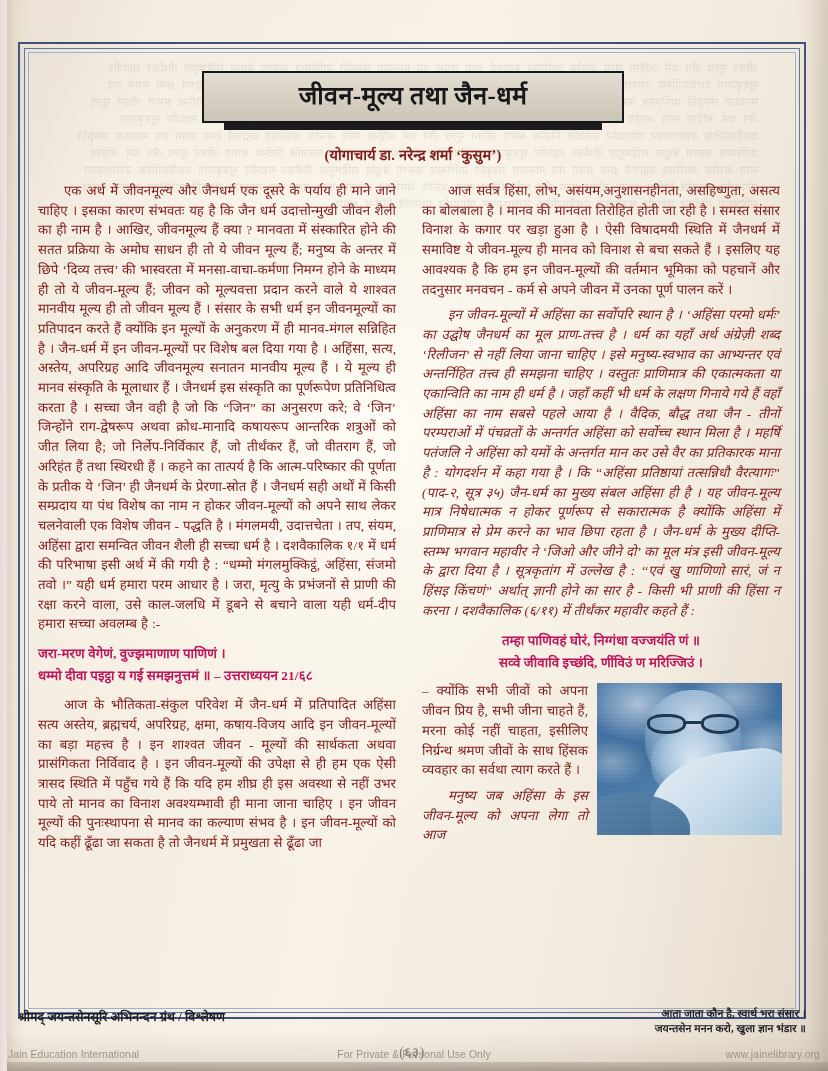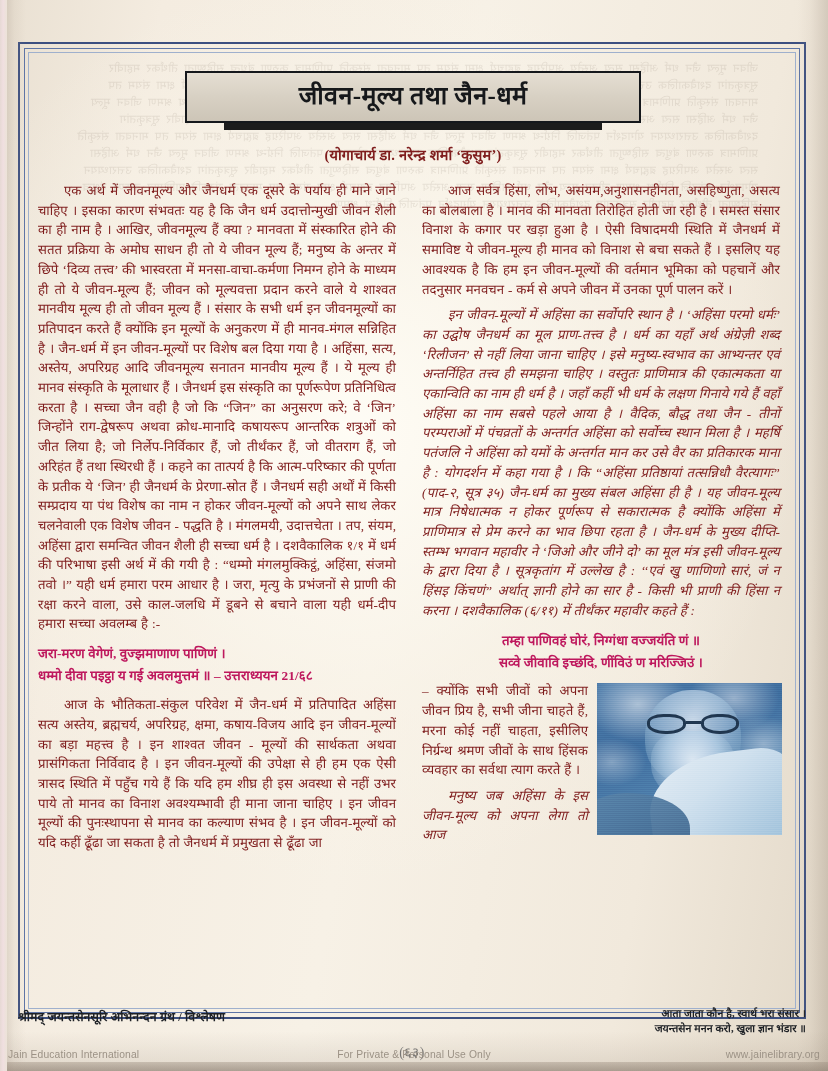--- a/index.html
+++ b/index.html
@@ -109,21 +109,21 @@
     top: 7px;
     width: 378px;
     height: 52px;
     background: #1c1c1c;
   }
   .title-box {
     position: absolute;
     left: 50%;
     transform: translateX(-50%);
     top: 0px;
-    width: 456px;
+    width: 422px;
     height: 52px;
     box-sizing: border-box;
     border: 2.2px solid #15181c;
     background: linear-gradient(180deg, #e5ded2 0%, #d8d1c4 48%, #cdc5b7 100%);
     display: flex;
     align-items: center;
     justify-content: center;
   }
   .title-text {
     font-family: "Liberation Serif", serif;
@@ -366,21 +366,21 @@
     <div class="byline">(योगाचार्य डा. नरेन्द्र शर्मा ‘कुसुम’)</div>
 
     <div class="columns">
 
       <div class="col">
         <p class="body">एक अर्थ में जीवनमूल्य और जैनधर्म एक दूसरे के पर्याय ही माने जाने चाहिए । इसका कारण संभवतः यह है कि जैन धर्म उदात्तोन्मुखी जीवन शैली का ही नाम है । आखिर, जीवनमूल्य हैं क्या ? मानवता में संस्कारित होने की सतत प्रक्रिया के अमोघ साधन ही तो ये जीवन मूल्य हैं; मनुष्य के अन्तर में छिपे ‘दिव्य तत्त्व’ की भास्वरता में मनसा-वाचा-कर्मणा निमग्न होने के माध्यम ही तो ये जीवन-मूल्य हैं; जीवन को मूल्यवत्ता प्रदान करने वाले ये शाश्वत मानवीय मूल्य ही तो जीवन मूल्य हैं । संसार के सभी धर्म इन जीवनमूल्यों का प्रतिपादन करते हैं क्योंकि इन मूल्यों के अनुकरण में ही मानव-मंगल सन्निहित है । जैन-धर्म में इन जीवन-मूल्यों पर विशेष बल दिया गया है । अहिंसा, सत्य, अस्तेय, अपरिग्रह आदि जीवनमूल्य सनातन मानवीय मूल्य हैं । ये मूल्य ही मानव संस्कृति के मूलाधार हैं । जैनधर्म इस संस्कृति का पूर्णरूपेण प्रतिनिधित्व करता है । सच्चा जैन वही है जो कि “जिन” का अनुसरण करे; वे ‘जिन’ जिन्होंने राग-द्वेषरूप अथवा क्रोध-मानादि कषायरूप आन्तरिक शत्रुओं को जीत लिया है; जो निर्लेप-निर्विकार हैं, जो तीर्थंकर हैं, जो वीतराग हैं, जो अरिहंत हैं तथा स्थिरधी हैं । कहने का तात्पर्य है कि आत्म-परिष्कार की पूर्णता के प्रतीक ये ‘जिन’ ही जैनधर्म के प्रेरणा-स्रोत हैं । जैनधर्म सही अर्थों में किसी सम्प्रदाय या पंथ विशेष का नाम न होकर जीवन-मूल्यों को अपने साथ लेकर चलनेवाली एक विशेष जीवन - पद्धति है । मंगलमयी, उदात्तचेता । तप, संयम, अहिंसा द्वारा समन्वित जीवन शैली ही सच्चा धर्म है । दशवैकालिक १/१ में धर्म की परिभाषा इसी अर्थ में की गयी है : “धम्मो मंगलमुक्किट्ठं, अहिंसा, संजमो तवो ।” यही धर्म हमारा परम आधार है । जरा, मृत्यु के प्रभंजनों से प्राणी की रक्षा करने वाला, उसे काल-जलधि में डूबने से बचाने वाला यही धर्म-दीप हमारा सच्चा अवलम्ब है :-</p>
 
         <div class="verse">
           <div>जरा-मरण वेगेणं, वुज्झमाणाण पाणिणं ।</div>
           <div>
-            <span>धम्मो दीवा पइट्ठा य गई अवलमुत्तमं ॥</span>
+            <span>धम्मो दीवा पइट्ठा य गई समझनुत्तमं ॥</span>
             <span class="src">– उत्तराध्ययन 21/६८</span>
           </div>
         </div>
 
         <p class="body">आज के भौतिकता-संकुल परिवेश में जैन-धर्म में प्रतिपादित अहिंसा सत्य अस्तेय, ब्रह्मचर्य, अपरिग्रह, क्षमा, कषाय-विजय आदि इन जीवन-मूल्यों का बड़ा महत्त्व है । इन शाश्वत जीवन - मूल्यों की सार्थकता अथवा प्रासंगिकता निर्विवाद है । इन जीवन-मूल्यों की उपेक्षा से ही हम एक ऐसी त्रासद स्थिति में पहुँच गये हैं कि यदि हम शीघ्र ही इस अवस्था से नहीं उभर पाये तो मानव का विनाश अवश्यम्भावी ही माना जाना चाहिए । इन जीवन मूल्यों की पुनःस्थापना से मानव का कल्याण संभव है । इन जीवन-मूल्यों को यदि कहीं ढूँढा जा सकता है तो जैनधर्म में प्रमुखता से ढूँढा जा</p>
       </div>
 
       <div class="col">
         <p class="body">आज सर्वत्र हिंसा, लोभ, असंयम,अनुशासनहीनता, असहिष्णुता, असत्य का बोलबाला है । मानव की मानवता तिरोहित होती जा रही है । समस्त संसार विनाश के कगार पर खड़ा हुआ है । ऐसी विषादमयी स्थिति में जैनधर्म में समाविष्ट ये जीवन-मूल्य ही मानव को विनाश से बचा सकते हैं । इसलिए यह आवश्यक है कि हम इन जीवन-मूल्यों की वर्तमान भूमिका को पहचानें और तदनुसार मनवचन - कर्म से अपने जीवन में उनका पूर्ण पालन करें ।</p>
         <p class="body">इन जीवन-मूल्यों में अहिंसा का सर्वोपरि स्थान है । ‘अहिंसा परमो धर्मः’ का उद्घोष जैनधर्म का मूल प्राण-तत्त्व है । धर्म का यहाँ अर्थ अंग्रेज़ी शब्द ‘रिलीजन’ से नहीं लिया जाना चाहिए । इसे मनुष्य-स्वभाव का आभ्यन्तर एवं अन्तर्निहित तत्त्व ही समझना चाहिए । वस्तुतः प्राणिमात्र की एकात्मकता या एकान्विति का नाम ही धर्म है । जहाँ कहीं भी धर्म के लक्षण गिनाये गये हैं वहाँ अहिंसा का नाम सबसे पहले आया है । वैदिक, बौद्ध तथा जैन - तीनों परम्पराओं में पंचव्रतों के अन्तर्गत अहिंसा को सर्वोच्च स्थान मिला है । महर्षि पतंजलि ने अहिंसा को यमों के अन्तर्गत मान कर उसे वैर का प्रतिकारक माना है : योगदर्शन में कहा गया है । कि “अहिंसा प्रतिष्ठायां तत्सन्निधौ वैरत्यागः” (पाद-२, सूत्र ३५) जैन-धर्म का मुख्य संबल अहिंसा ही है । यह जीवन-मूल्य मात्र निषेधात्मक न होकर पूर्णरूप से सकारात्मक है क्योंकि अहिंसा में प्राणिमात्र से प्रेम करने का भाव छिपा रहता है । जैन-धर्म के मुख्य दीप्ति-स्तम्भ भगवान महावीर ने ‘जिओ और जीने दो’ का मूल मंत्र इसी जीवन-मूल्य के द्वारा दिया है । सूत्रकृतांग में उल्लेख है : ‘‘एवं खु णाणिणो सारं, जं न हिंसइ किंचणं” अर्थात् ज्ञानी होने का सार है - किसी भी प्राणी की हिंसा न करना । दशवैकालिक (६/११) में तीर्थंकर महावीर कहते हैं :</p>

